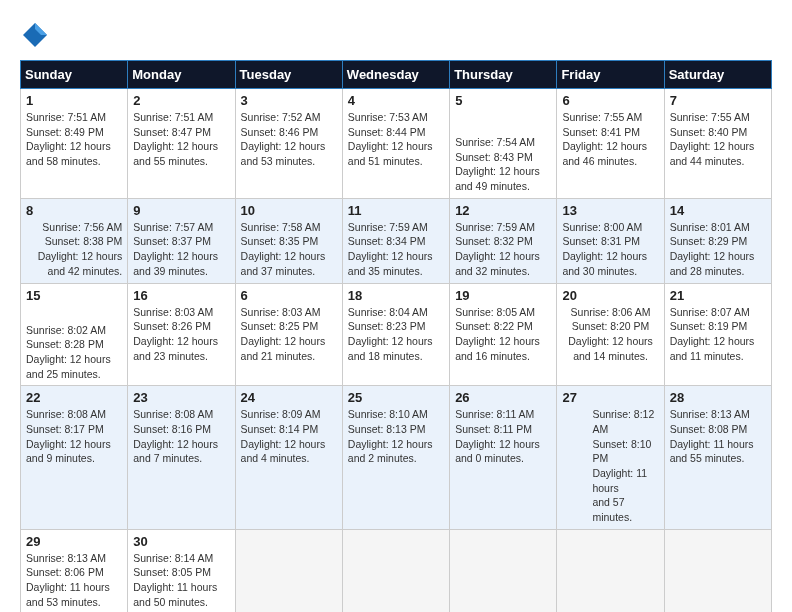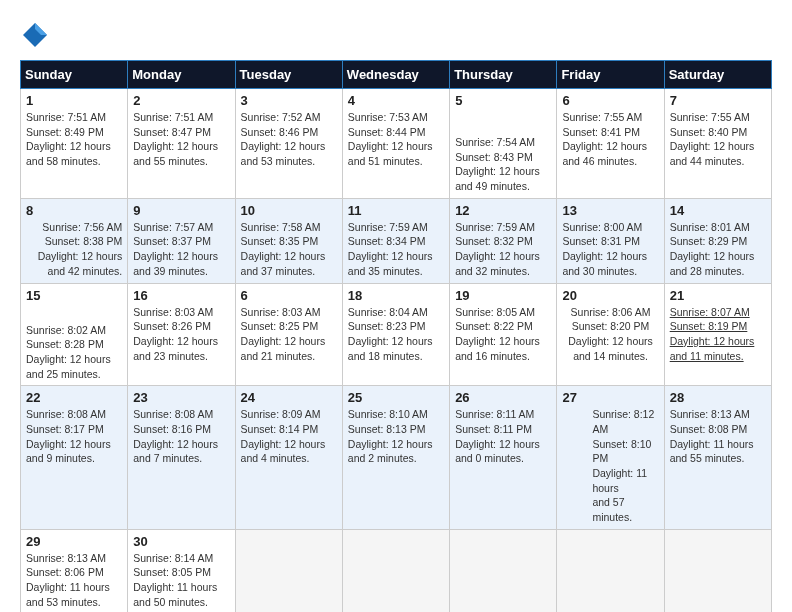--- a/index.html
+++ b/index.html
@@ -262,21 +262,21 @@
         </td>
         <td>
           <span class="day-num">20</span>
           <div class="day-info" style="white-space: pre-line; text-align: center;">Sunrise: 8:06 AM
 Sunset: 8:20 PM
 Daylight: 12 hours
 and 14 minutes.</div>
         </td>
         <td>
           <span class="day-num">21</span>
-          <div class="day-info" style="white-space: pre-line; text-decoration: underline;">Sunrise: 8:07 AM
+          <div class="day-info" style="white-space: pre-line;">Sunrise: 8:07 AM
 Sunset: 8:19 PM
 Daylight: 12 hours
 and 11 minutes.</div>
         </td>
       </tr>
       <tr>
         <td>
           <span class="day-num">22</span>
           <div class="day-info" style="white-space: pre-line;">Sunrise: 8:08 AM
 Sunset: 8:17 PM

